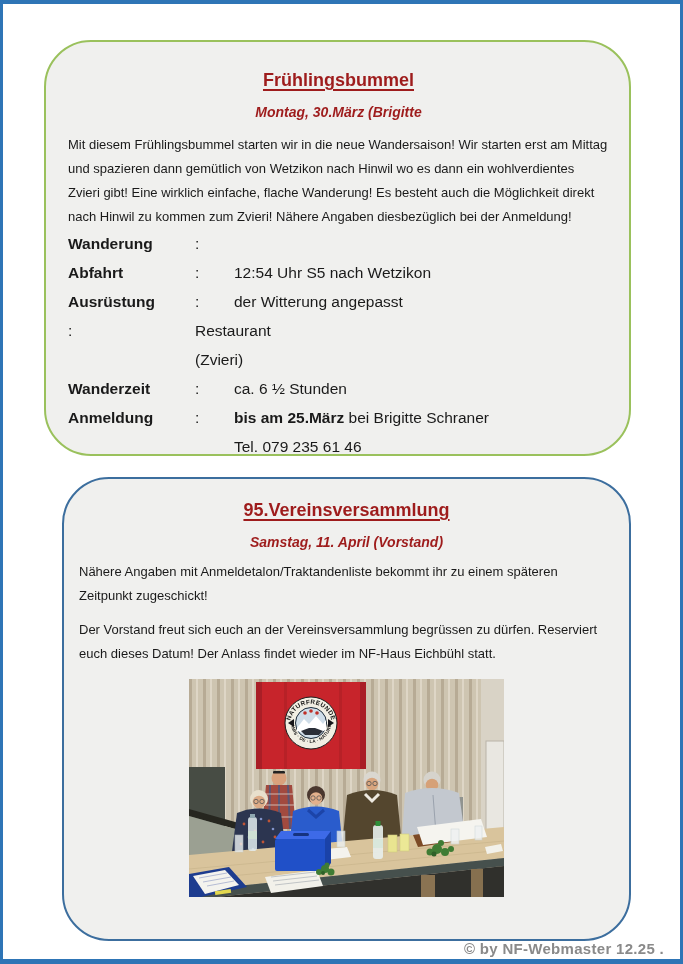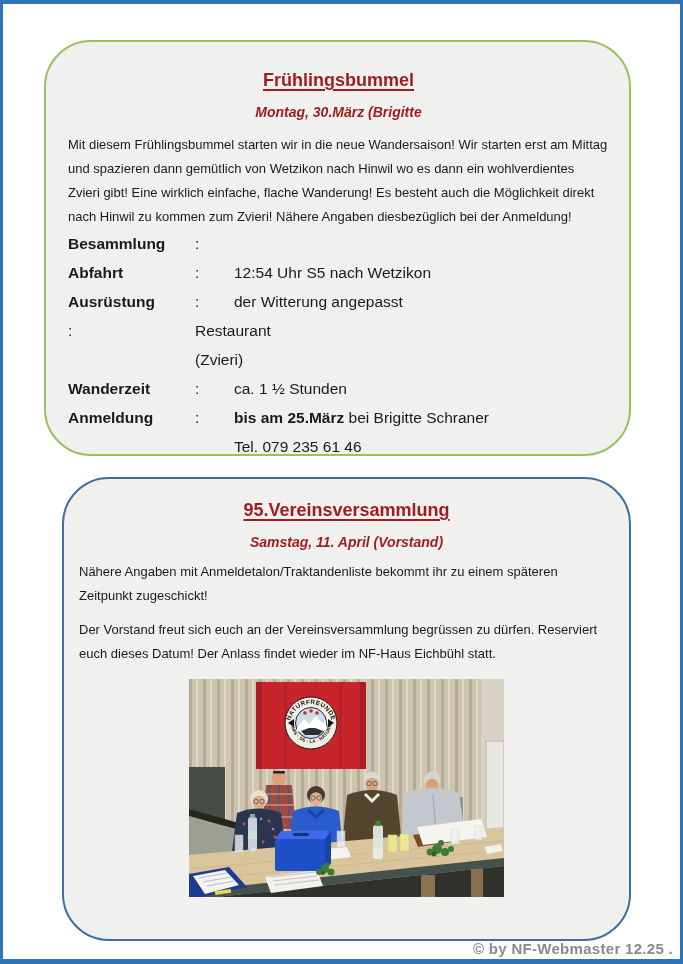--- a/index.html
+++ b/index.html
@@ -25,56 +25,56 @@
   }
   .card-sub{margin:13px 0 0; text-align:center; color:var(--heading-red); font-size:14px; font-weight:bold;font-style:italic;}
   .body-text{margin:13px 0 0; font-size:13px; line-height:24px; max-width:548px;}
   .card-blue .body-text{margin:10px 31px 0 15px; max-width:525px;}
   .details{margin-top:0; font-size:15.5px;}
   .detail-row{display:grid; grid-template-columns:127px 39px 1fr; line-height:29px;}
   .detail-label{font-weight:bold;}
   .bold{font-weight:bold;}
   .photo{width:315px; height:218px; margin:13px auto 0; line-height:0;}
   .footer{
-    position:absolute; right:7px; bottom:2px; color:var(--footer-gray);
+    position:absolute; right:16px; bottom:2px; color:var(--footer-gray);
     font-size:15px; font-weight:bold; letter-spacing:.3px;
   }
 </style>
 </head>
 <body>
 
 <div class="page">
 
   <section class="card card-green">
     <h1 class="card-title">Frühlingsbummel</h1>
     <h2 class="card-sub">Montag, 30.März (Brigitte</h2>
     <p class="body-text">Mit diesem Frühlingsbummel starten wir in die neue Wandersaison! Wir starten erst am Mittag und spazieren dann gemütlich von Wetzikon nach Hinwil wo es dann ein wohlverdientes Zvieri gibt! Eine wirklich einfache, flache Wanderung! Es besteht auch die Möglichkeit direkt nach Hinwil zu kommen zum Zvieri! Nähere Angaben diesbezüglich bei der Anmeldung!</p>
     <div class="details" id="details1">
         <div class="detail-row">
-          <span class="detail-label">Besammlung</span>
+          <span class="detail-label">Wanderung</span>
           <span class="detail-colon">:</span>
         </div>
         <div class="detail-row">
           <span class="detail-label">Abfahrt</span>
           <span class="detail-colon">:</span>
           <span class="detail-value"><span>12:54 Uhr S5 nach Wetzikon</span></span>
         </div>
         <div class="detail-row">
           <span class="detail-label">Ausrüstung</span>
           <span class="detail-colon">:</span>
           <span class="detail-value"><span>der Witterung angepasst</span></span>
         </div>
         <div class="detail-row">
           <span class="detail-colon">:</span>
           <span class="detail-value"><span>Restaurant (Zvieri)</span></span>
         </div>
         <div class="detail-row">
           <span class="detail-label">Wanderzeit</span>
           <span class="detail-colon">:</span>
-          <span class="detail-value"><span>ca. 1 ½ Stunden</span></span>
+          <span class="detail-value"><span>ca. 6 ½ Stunden</span></span>
         </div>
         <div class="detail-row">
           <span class="detail-label">Anmeldung</span>
           <span class="detail-colon">:</span>
           <span class="detail-value"><span class="bold">bis am 25.März</span><span> bei Brigitte Schraner</span></span>
         </div>
         <div class="detail-row">
           <span class="detail-label"></span>
           <span class="detail-colon"></span>
           <span class="detail-value"><span>Tel. 079 235 61 46</span></span>

